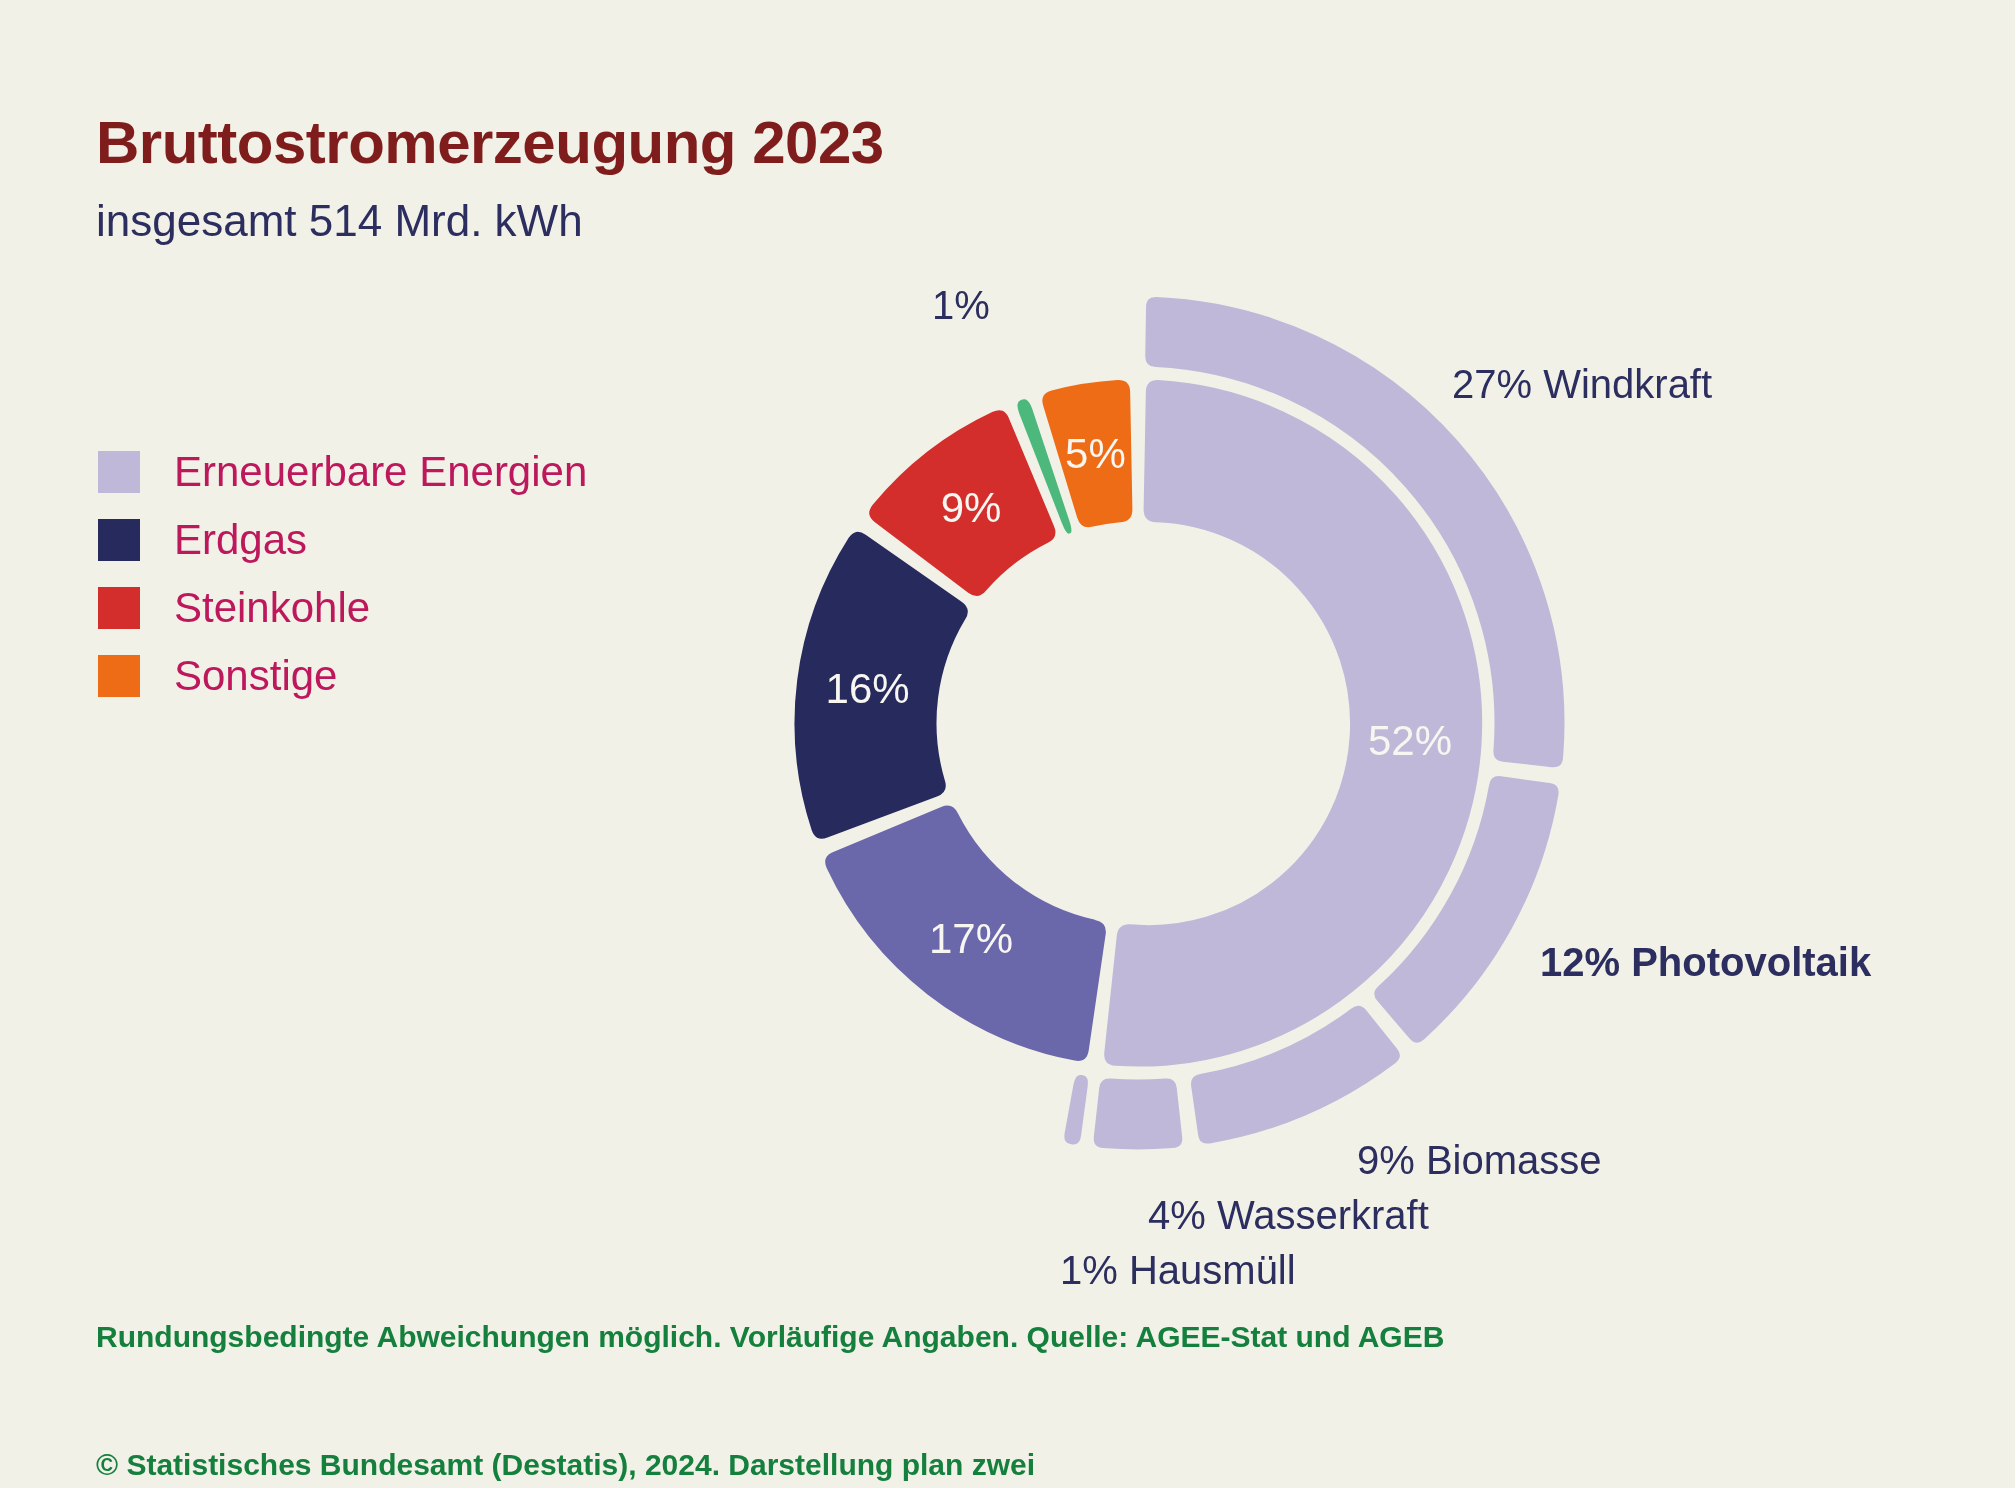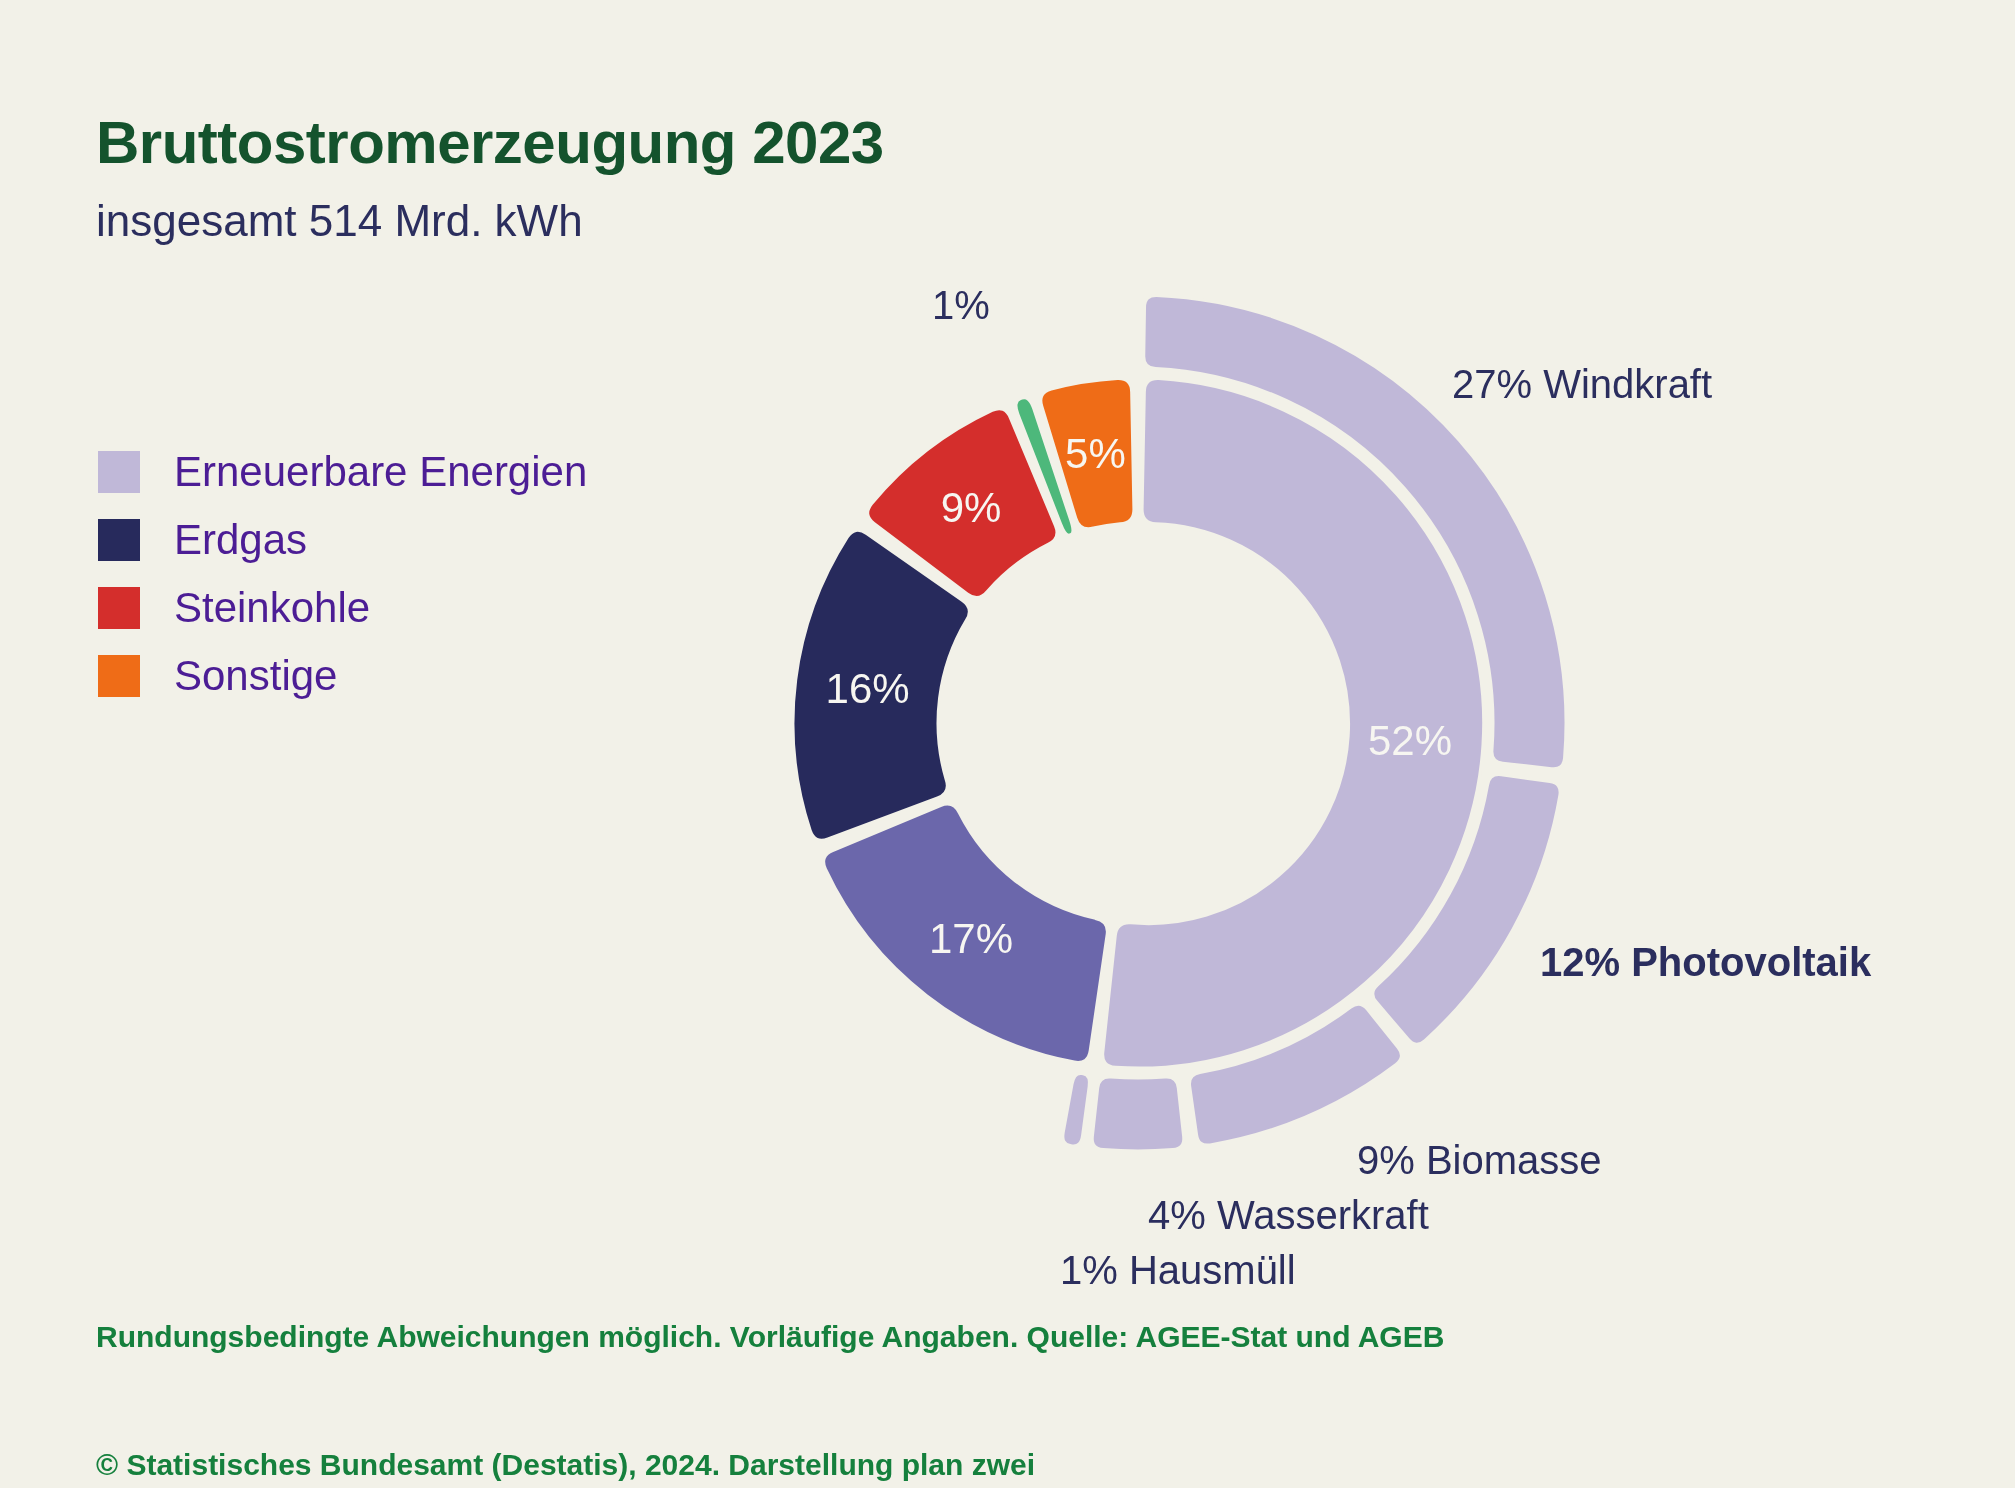--- a/index.html
+++ b/index.html
@@ -16,21 +16,21 @@
     color: #2b2e5e;
   }
 
   .title {
     position: absolute;
     left: 96px;
     top: 108px;
     font-size: 60px;
     font-weight: bold;
     letter-spacing: -0.5px;
-    color: #14532d;
+    color: #7f1d1d;
     white-space: nowrap;
   }
   .subtitle {
     position: absolute;
     left: 96px;
     top: 196px;
     font-size: 44px;
     font-weight: normal;
     color: #2b2e5e;
     white-space: nowrap;
@@ -50,21 +50,21 @@
     gap: 34px;
     height: 47px;
   }
   .legend-swatch {
     width: 42px;
     height: 42px;
     flex: 0 0 42px;
   }
   .legend-label {
     font-size: 42px;
-    color: #4c1d95;
+    color: #be185d;
     white-space: nowrap;
     line-height: 1;
   }
 
   .chart-wrap {
     position: absolute;
     left: 645px;
     top: 230px;
     width: 1000px;
     height: 1000px;

